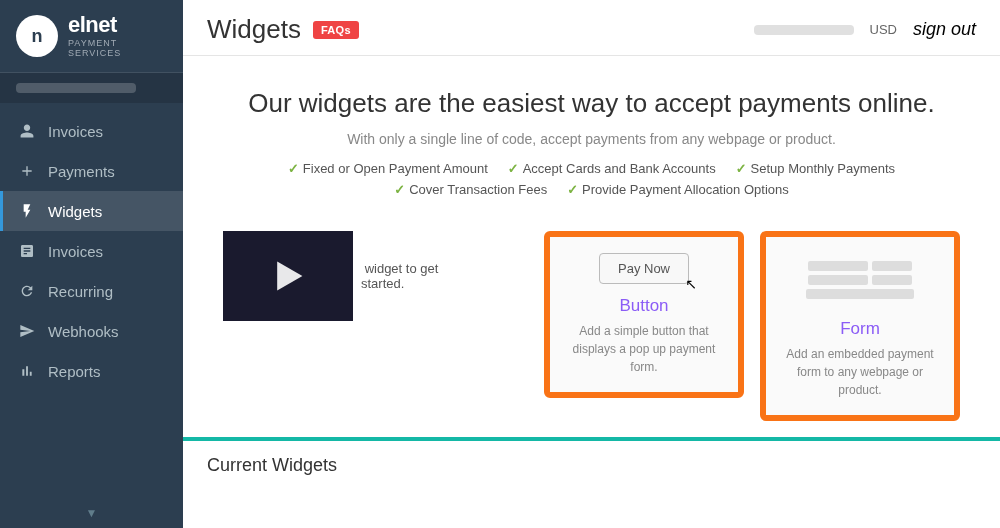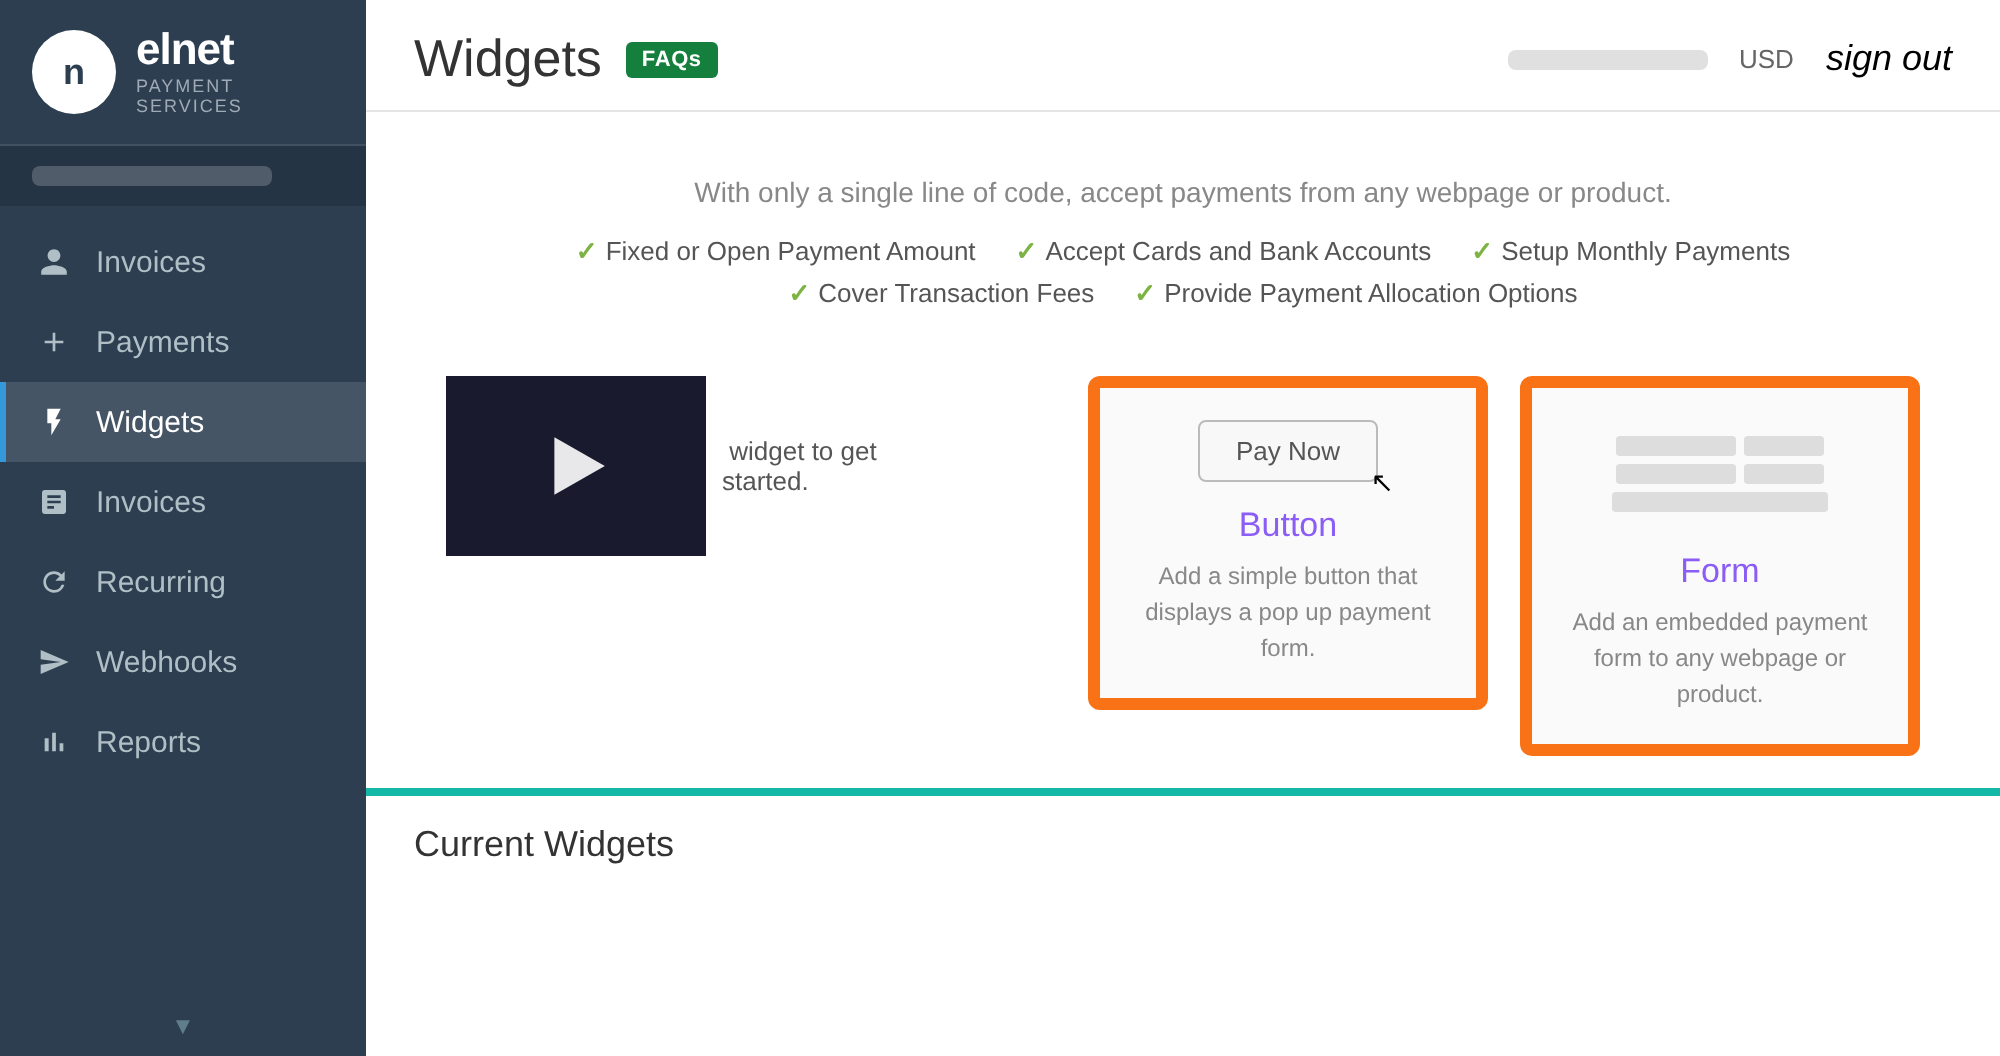--- a/index.html
+++ b/index.html
@@ -137,21 +137,21 @@
       display: flex;
       align-items: center;
       gap: 12px;
     }
     .page-title {
       font-size: 26px;
       font-weight: 500;
       color: #333;
     }
     .faq-badge {
-      background: #15803d;
+      background: #ef4444;
       color: #fff;
       font-size: 11px;
       font-weight: 600;
       padding: 3px 8px;
       border-radius: 3px;
       letter-spacing: 0.3px;
     }
     .topbar-right {
       display: flex;
       align-items: center;
@@ -446,20 +446,21 @@
     <div class="topbar-right">
       <div class="topbar-user-bar"></div>
       <span class="currency">USD</span>
       <a class="sign-out">sign out</a>
     </div>
   </header>
 
   <div class="content">
 
     <section class="hero">
+      <h2 class="hero-title">Our widgets are the easiest way to accept payments online.</h2>
       <p class="hero-subtitle">With only a single line of code, accept payments from any webpage or product.</p>
 
       <div class="features-row">
         <span class="feature-item">
           <span class="feature-check">✓</span>
           <span>Fixed or Open Payment Amount</span>
         </span>
         <span class="feature-item">
           <span class="feature-check">✓</span>
           <span>Accept Cards and Bank Accounts</span>

